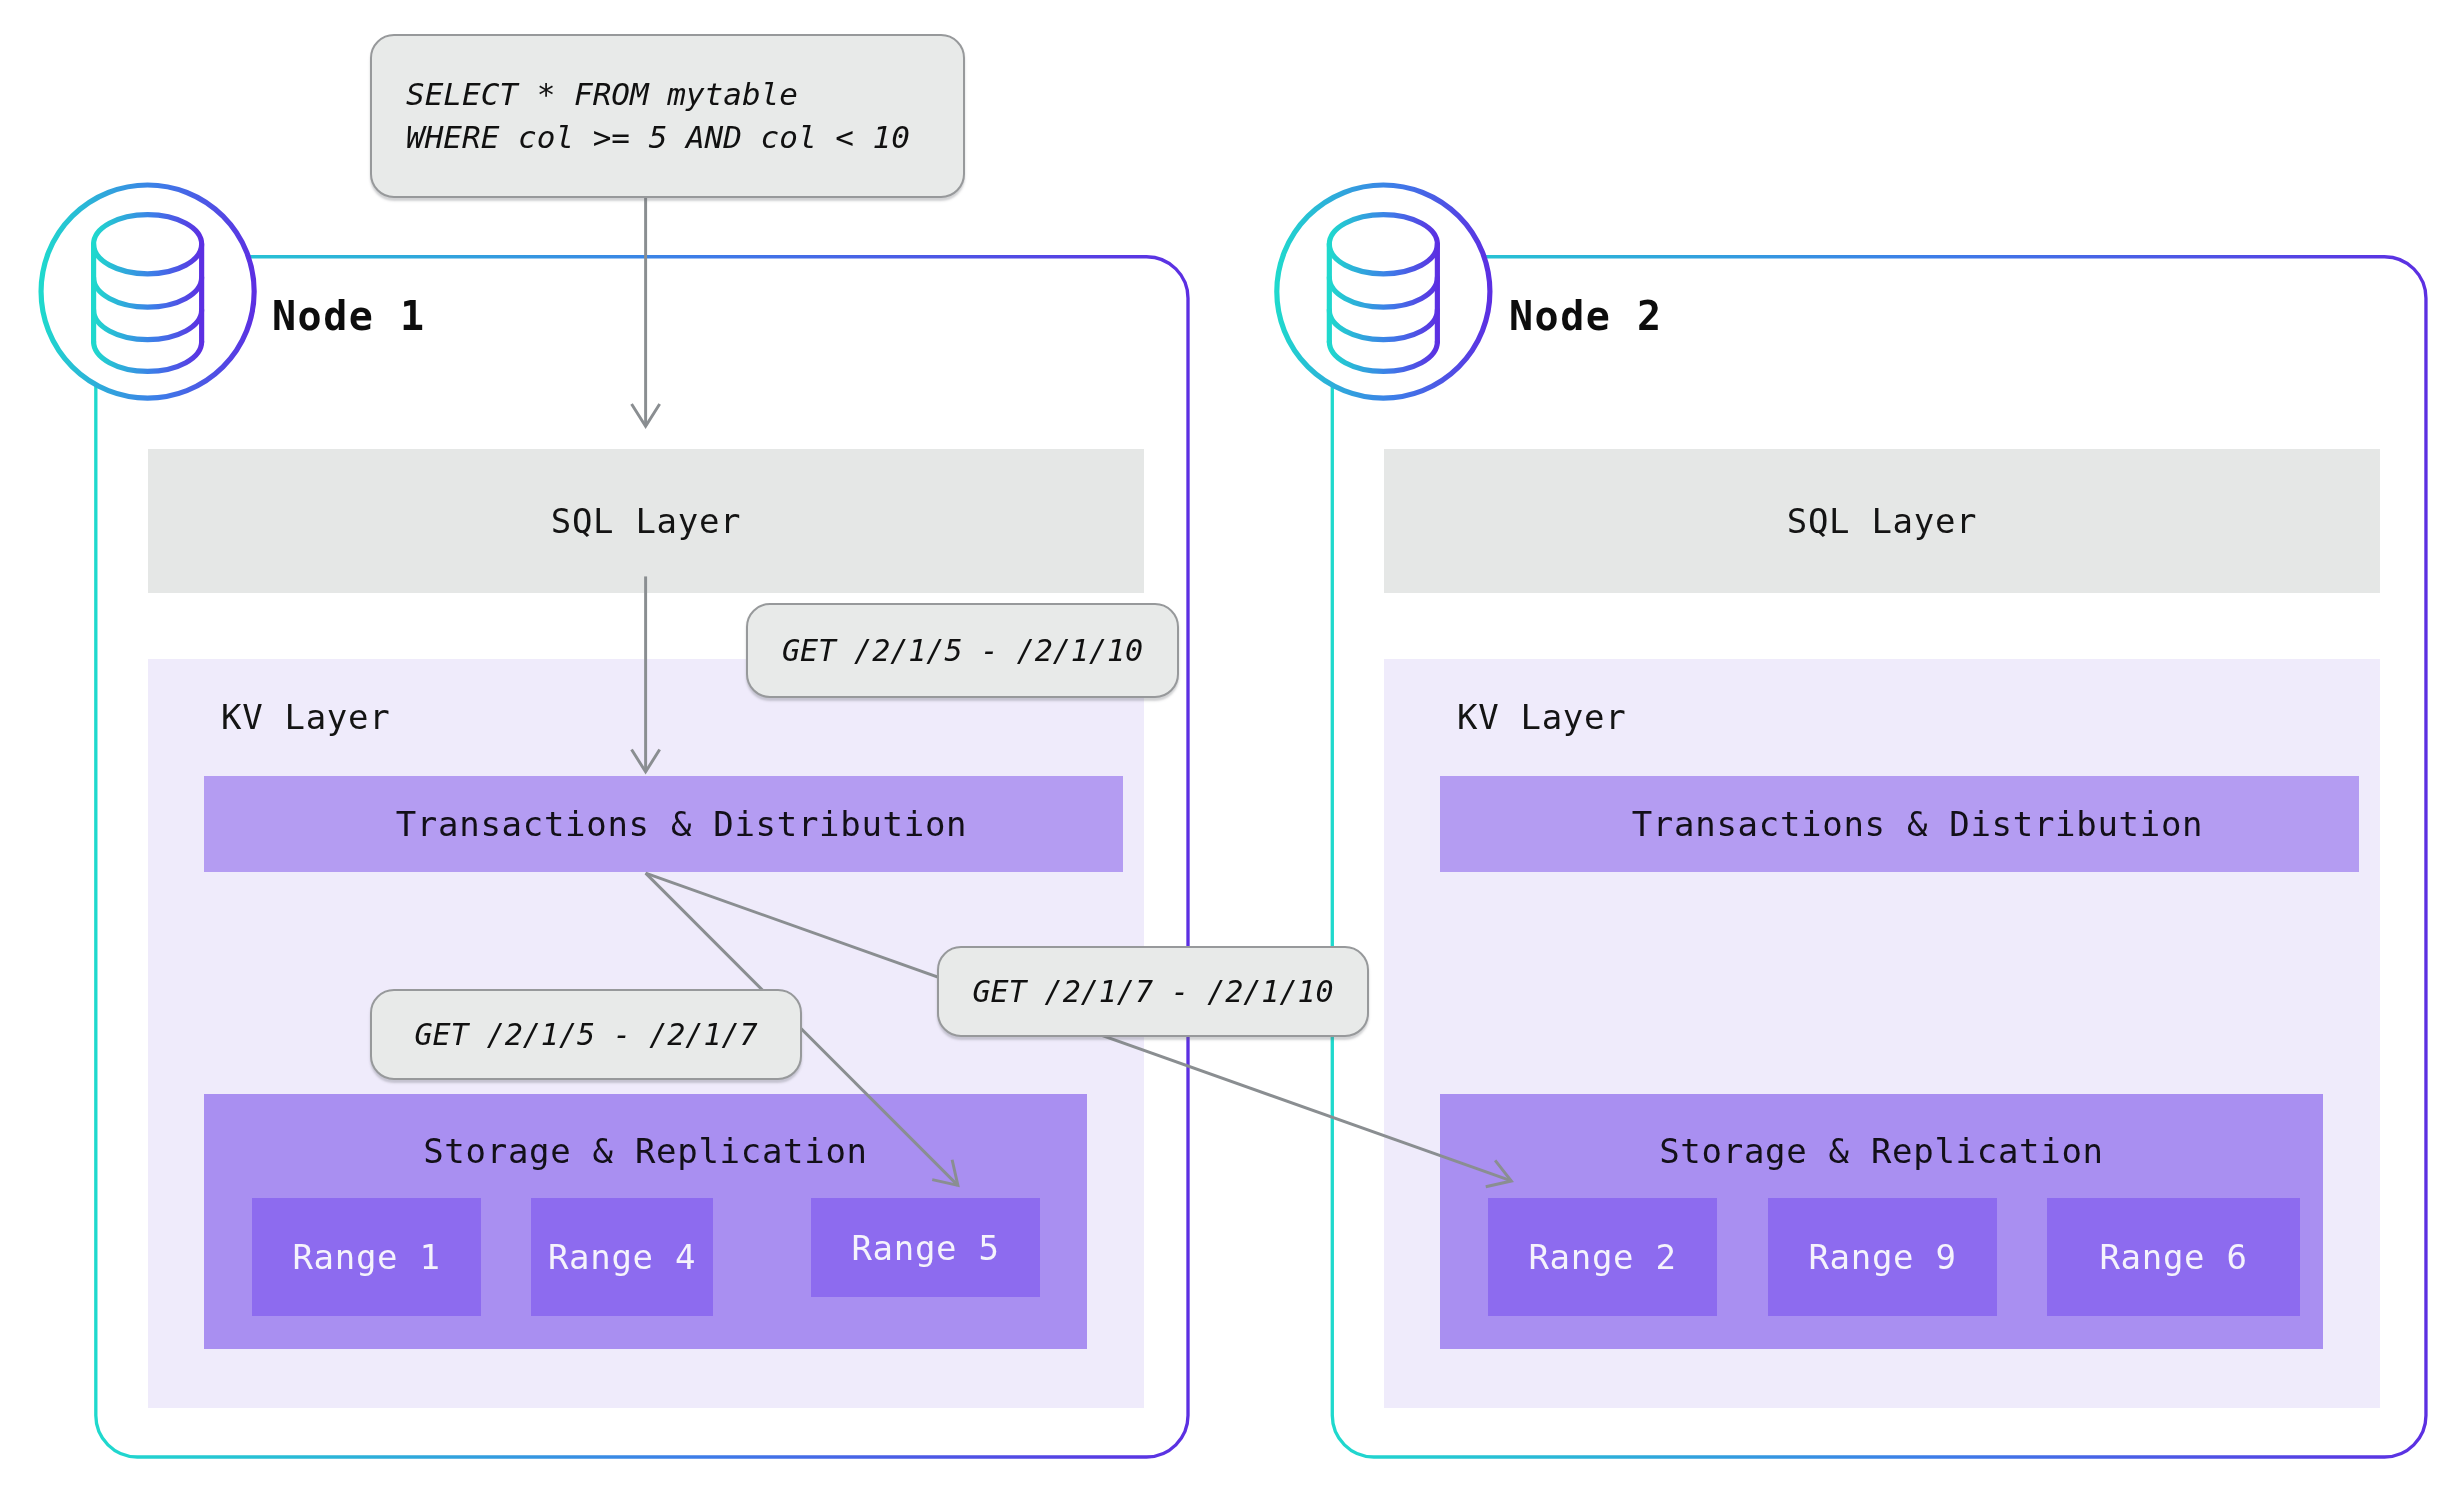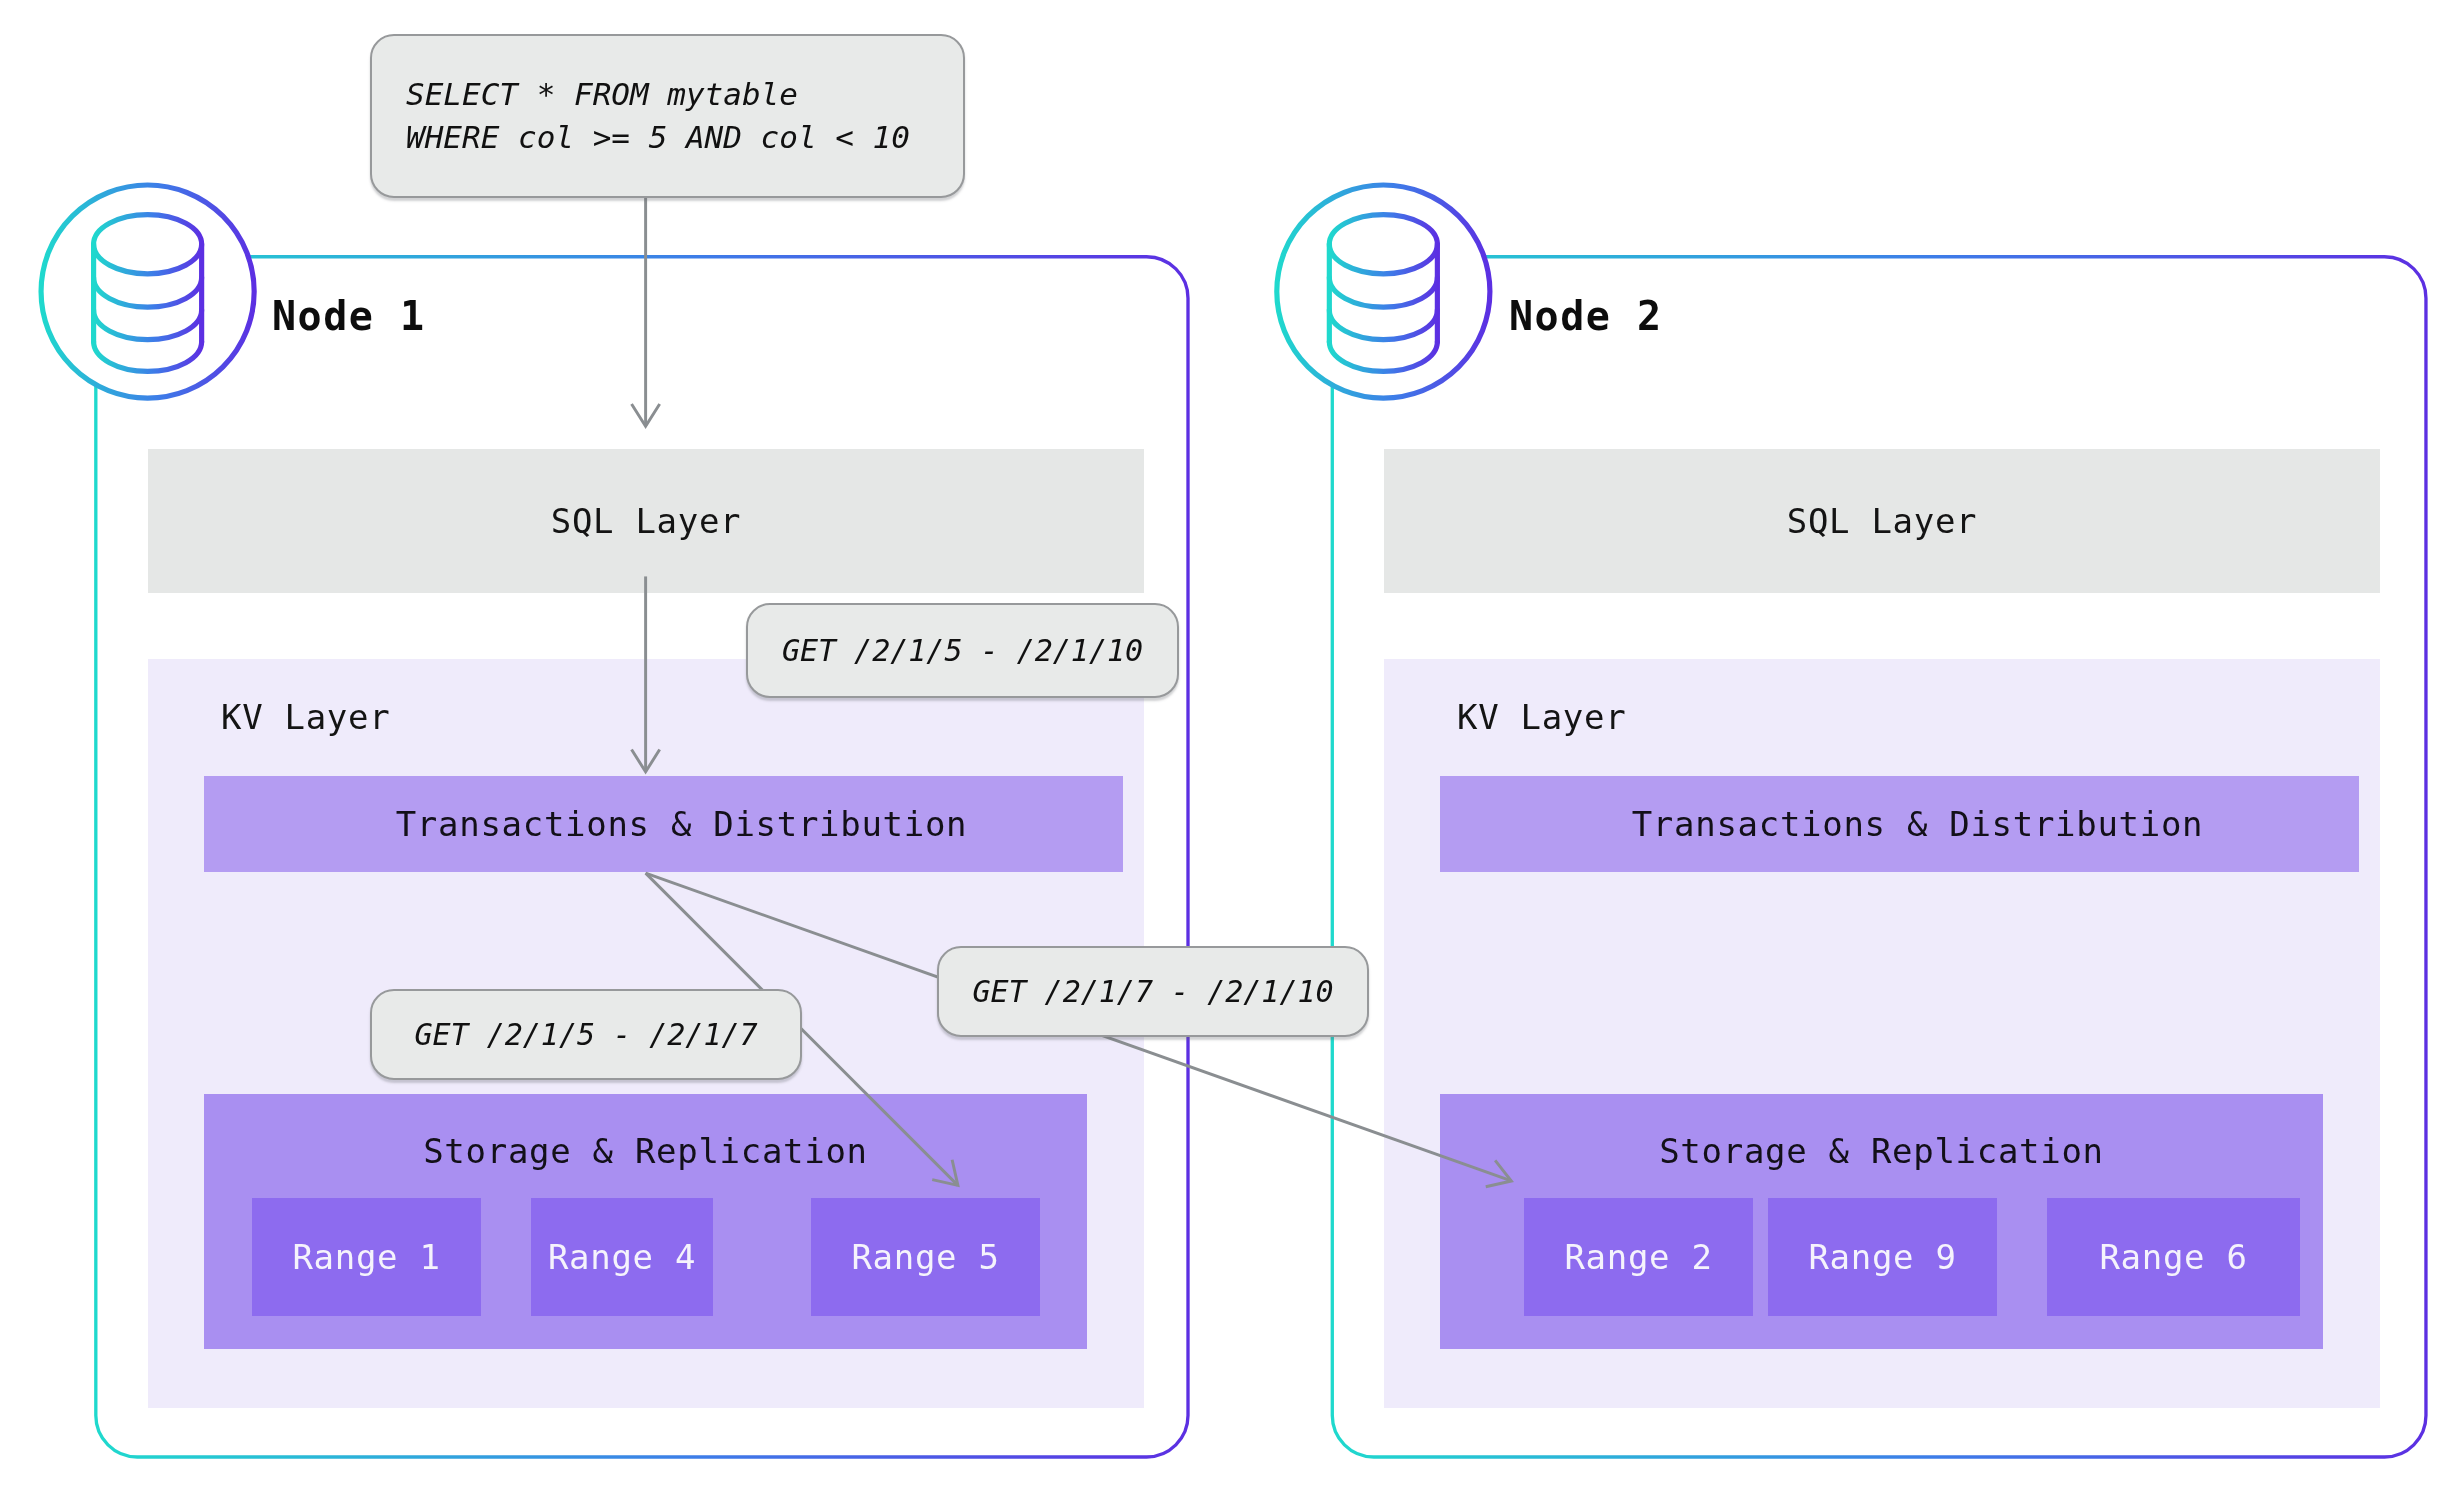--- a/index.html
+++ b/index.html
@@ -88,21 +88,21 @@
   <div class="abs storage-box" style="left:204px; top:1094px; width:883px; height:255px;">
     <div class="storage-title">Storage &amp; Replication</div>
   </div>
 
   <div class="abs range-box" style="left:252px; top:1198px; width:229px; height:118px;">
     <span>Range 1</span>
   </div>
   <div class="abs range-box" style="left:531px; top:1198px; width:182px; height:118px;">
     <span>Range 4</span>
   </div>
-  <div class="abs range-box" style="left:811px; top:1198px; width:229px; height:118px;">
+  <div class="abs range-box" style="left:811px; top:1198px; width:229px; height:99px;">
     <span>Range 5</span>
   </div>
 
   <div class="abs node-title" style="left:272px; top:293px;">Node 1</div>
 
   <div class="abs layer-gray" style="left:1384px; top:430px; width:996px; height:144px;">
     <span>SQL Layer</span>
   </div>
 
   <div class="abs kv-box" style="left:1384px; top:659px; width:996px; height:749px;">
@@ -110,21 +110,21 @@
   </div>
 
   <div class="abs txn-box" style="left:1440px; top:776px; width:883px; height:96px;">
     <span>Transactions &amp; Distribution</span>
   </div>
 
   <div class="abs storage-box" style="left:1440px; top:1094px; width:883px; height:255px;">
     <div class="storage-title">Storage &amp; Replication</div>
   </div>
 
-  <div class="abs range-box" style="left:1488px; top:1198px; width:229px; height:118px;margin-left:36px;">
+  <div class="abs range-box" style="left:1488px; top:1198px; width:229px; height:118px;">
     <span>Range 2</span>
   </div>
   <div class="abs range-box" style="left:1768px; top:1198px; width:229px; height:118px;">
     <span>Range 9</span>
   </div>
   <div class="abs range-box" style="left:2047px; top:1198px; width:253px; height:118px;">
     <span>Range 6</span>
   </div>
 
   <div class="abs node-title" style="left:1509px; top:293px;">Node 2</div>

